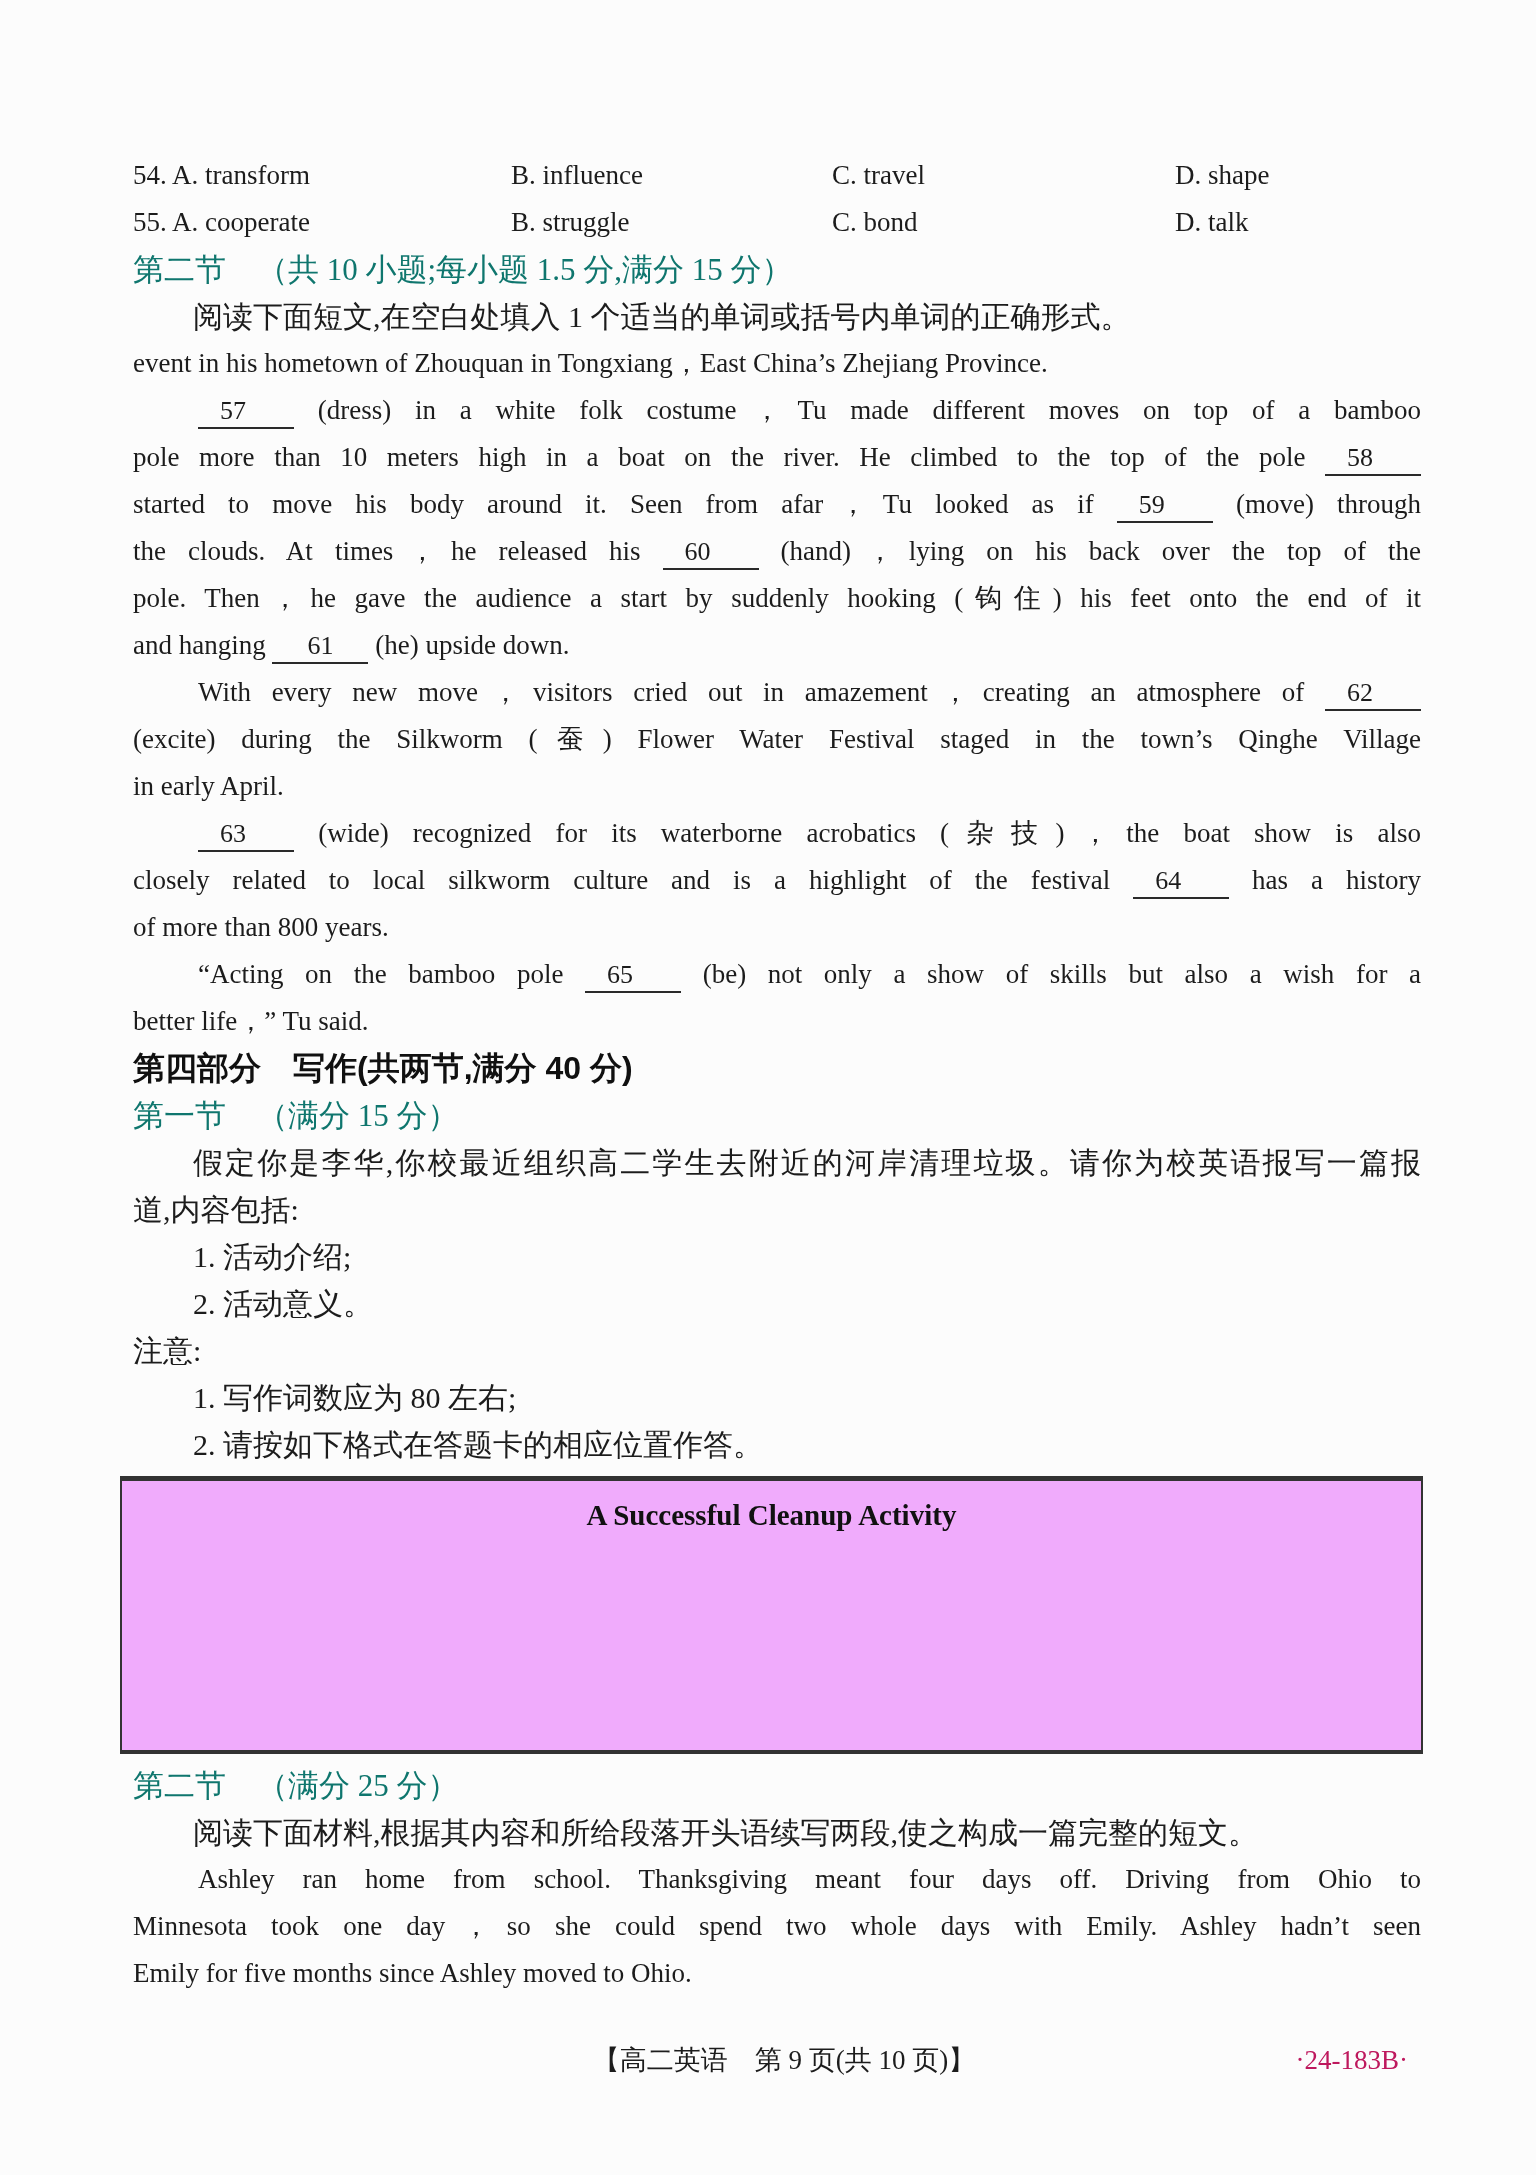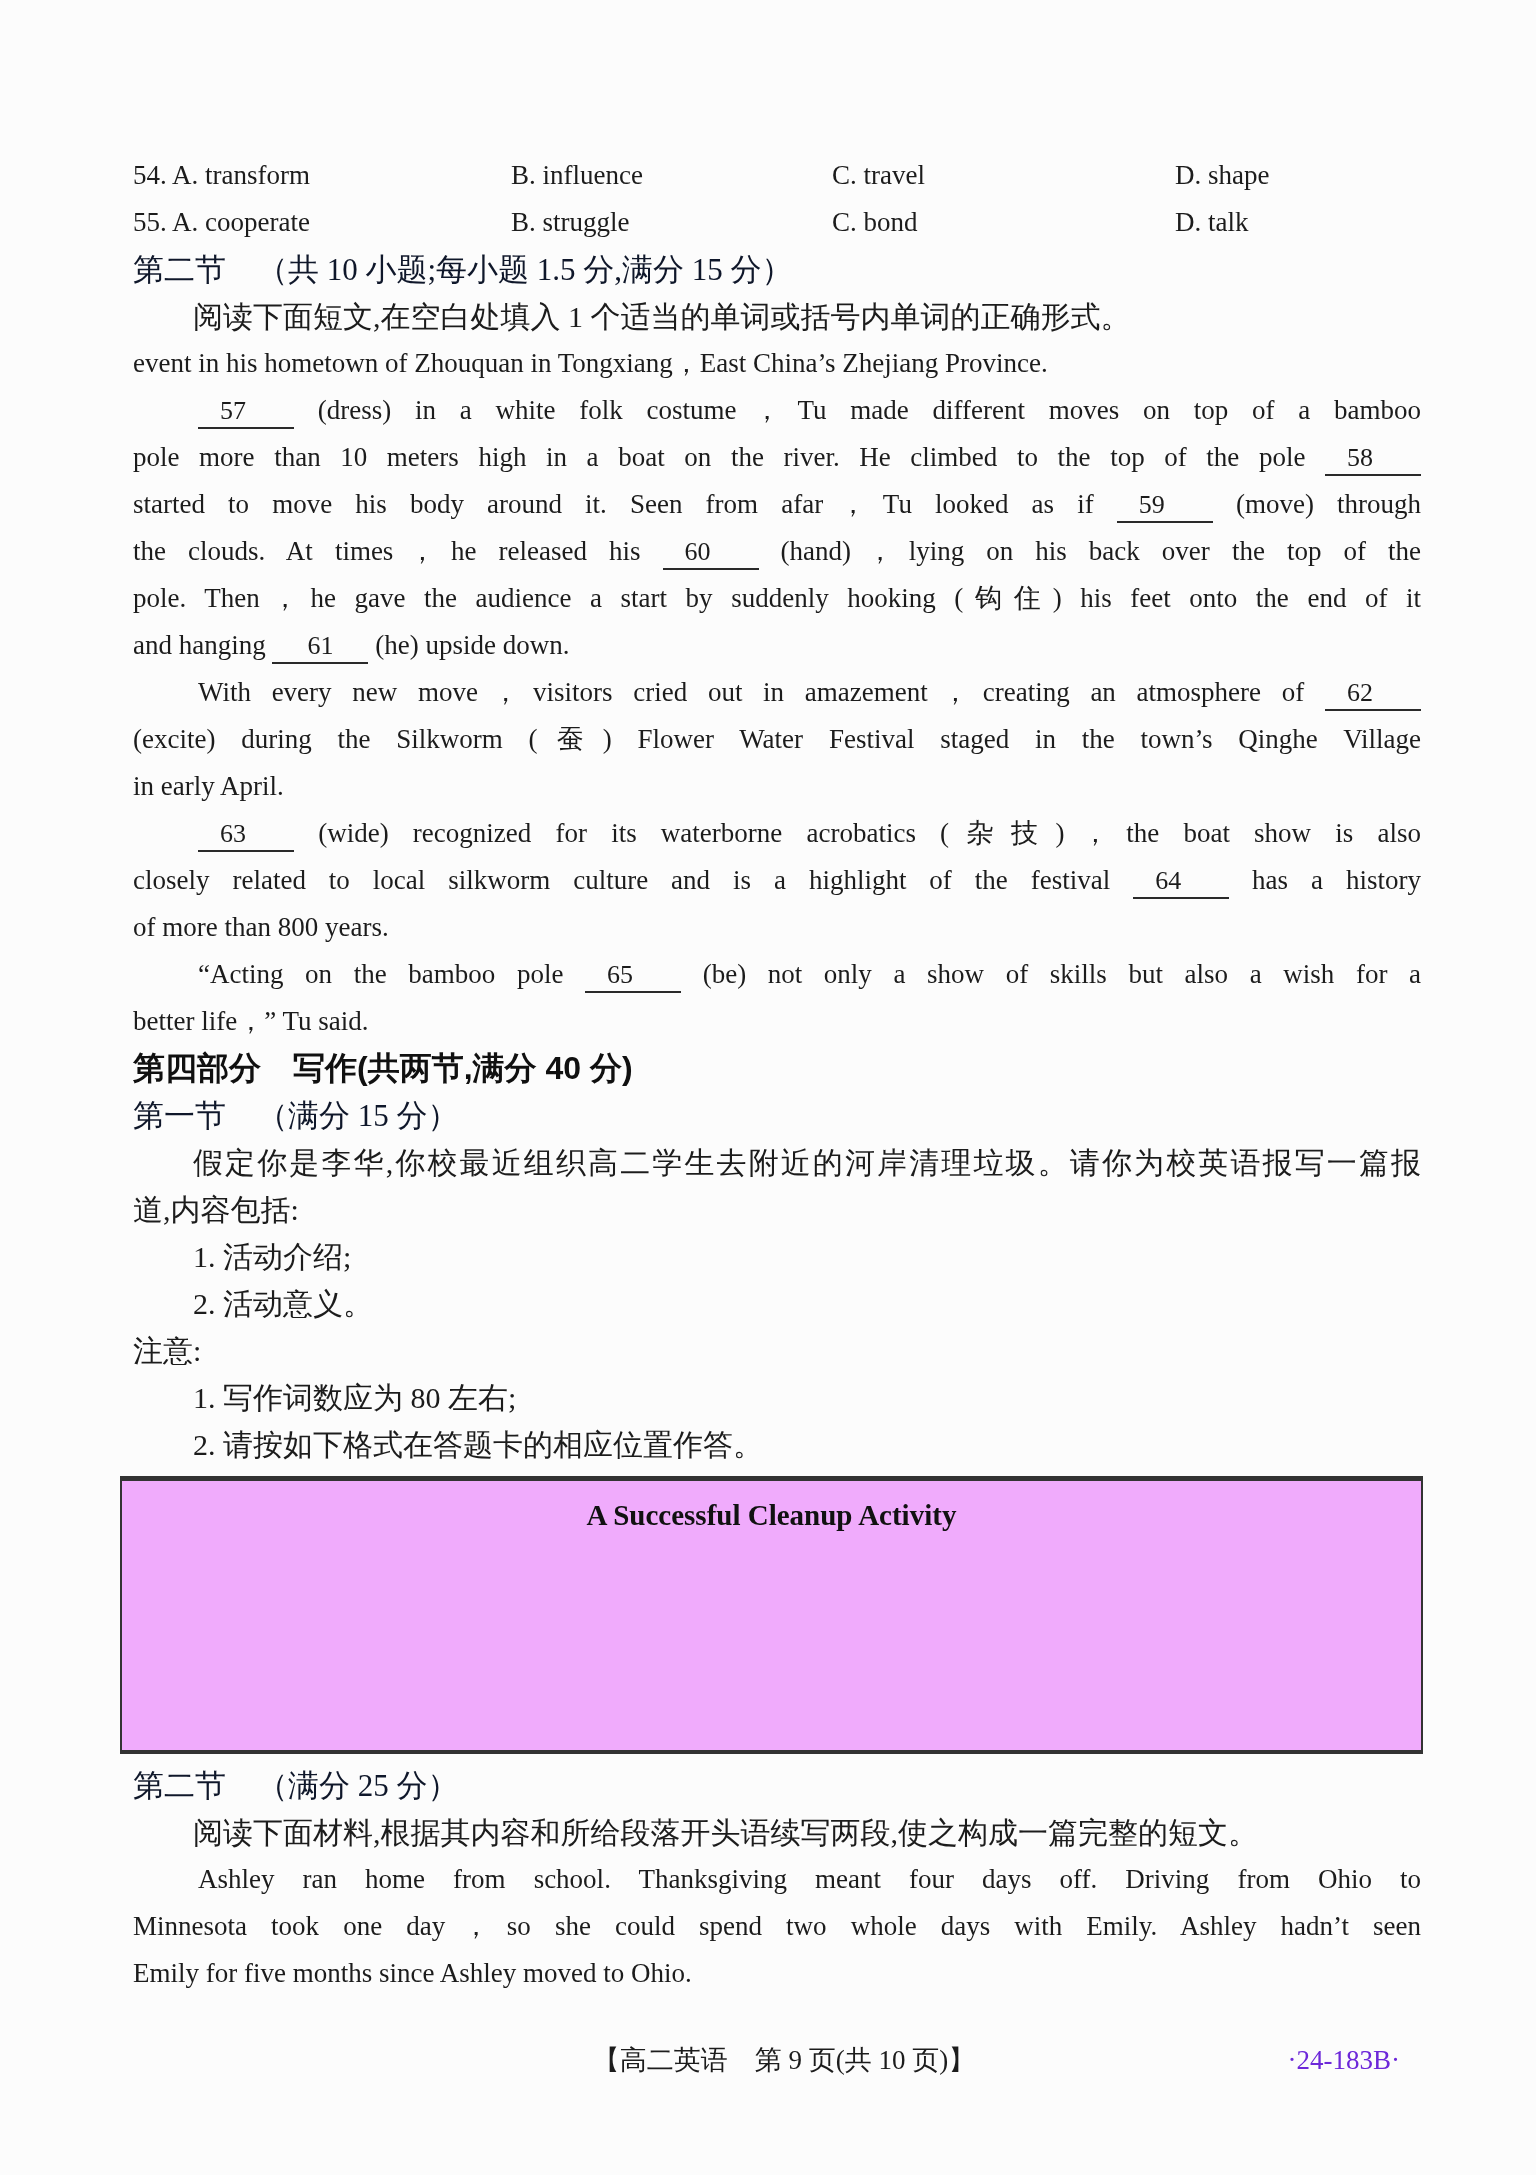--- a/index.html
+++ b/index.html
@@ -39,21 +39,21 @@
   }
   .opt-row{display:flex;line-height:47px;font-size:27px;}
   .opt-col-a{width:378px;}
   .opt-col-b{width:321px;}
   .opt-col-c{width:343px;}
   .opt-col-d{flex:1;}
   .sec-heading{
     display:block;
     font-size:31px;
     line-height:47px;
-    color:#0f172a;
+    color:#0f766e;
   }
   .part-heading{
     display:block;
     font-size:32px;
     line-height:47px;
     font-weight:700;
     color:#101010;
     font-family:"Liberation Sans","DejaVu Sans",sans-serif;
   }
   .answer-box{
@@ -82,22 +82,22 @@
     top:2040px;left:0;width:1536px;
     height:40px;
     margin-left:16px;
   }
   .footer-center{
     position:absolute;left:0;right:0;
     text-align:center;
     font-size:27px;line-height:40px;color:#1c1c1c;
   }
   .footer-right{
-    position:absolute;right:152px;top:0;
-    font-size:27px;line-height:40px;color:#6d28d9;
+    position:absolute;right:144px;top:0;
+    font-size:27px;line-height:40px;color:#be185d;
   }
 </style>
 </head>
 <body>
 
 <div class="page">
 
   <div id="options-block">
       <div class="opt-row">
         <span class="opt-col-a">54. A. transform</span>

